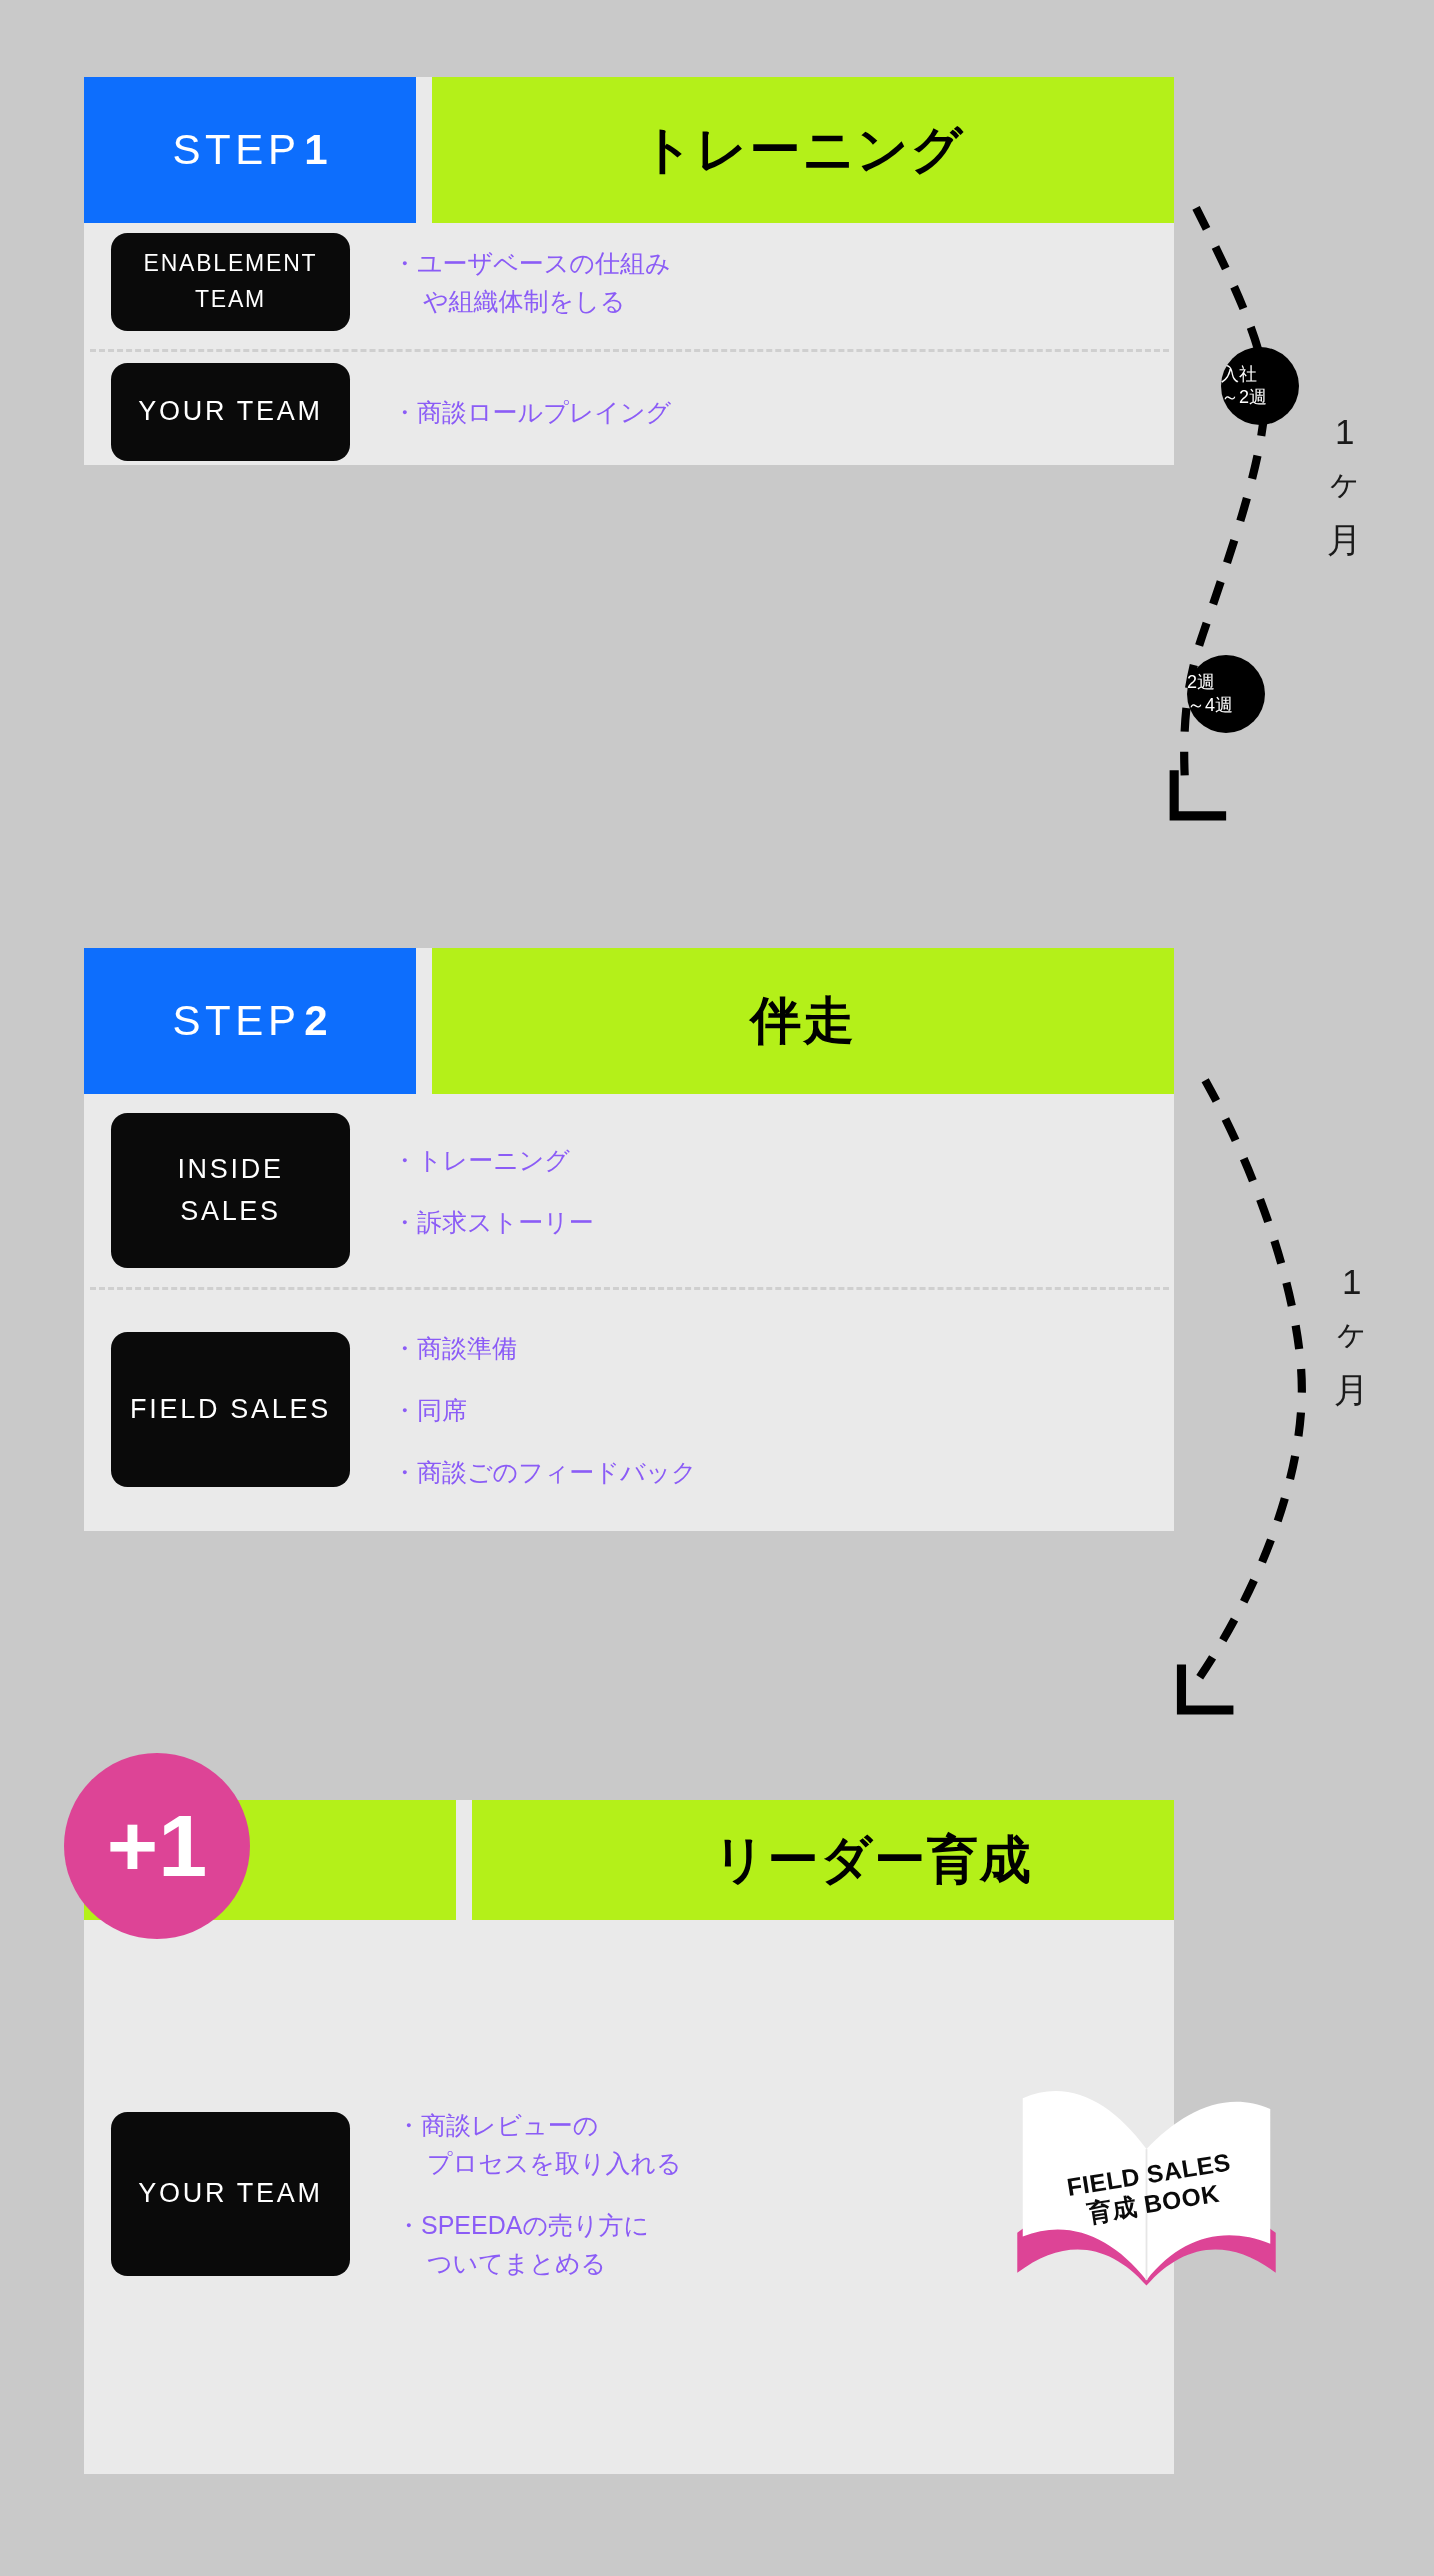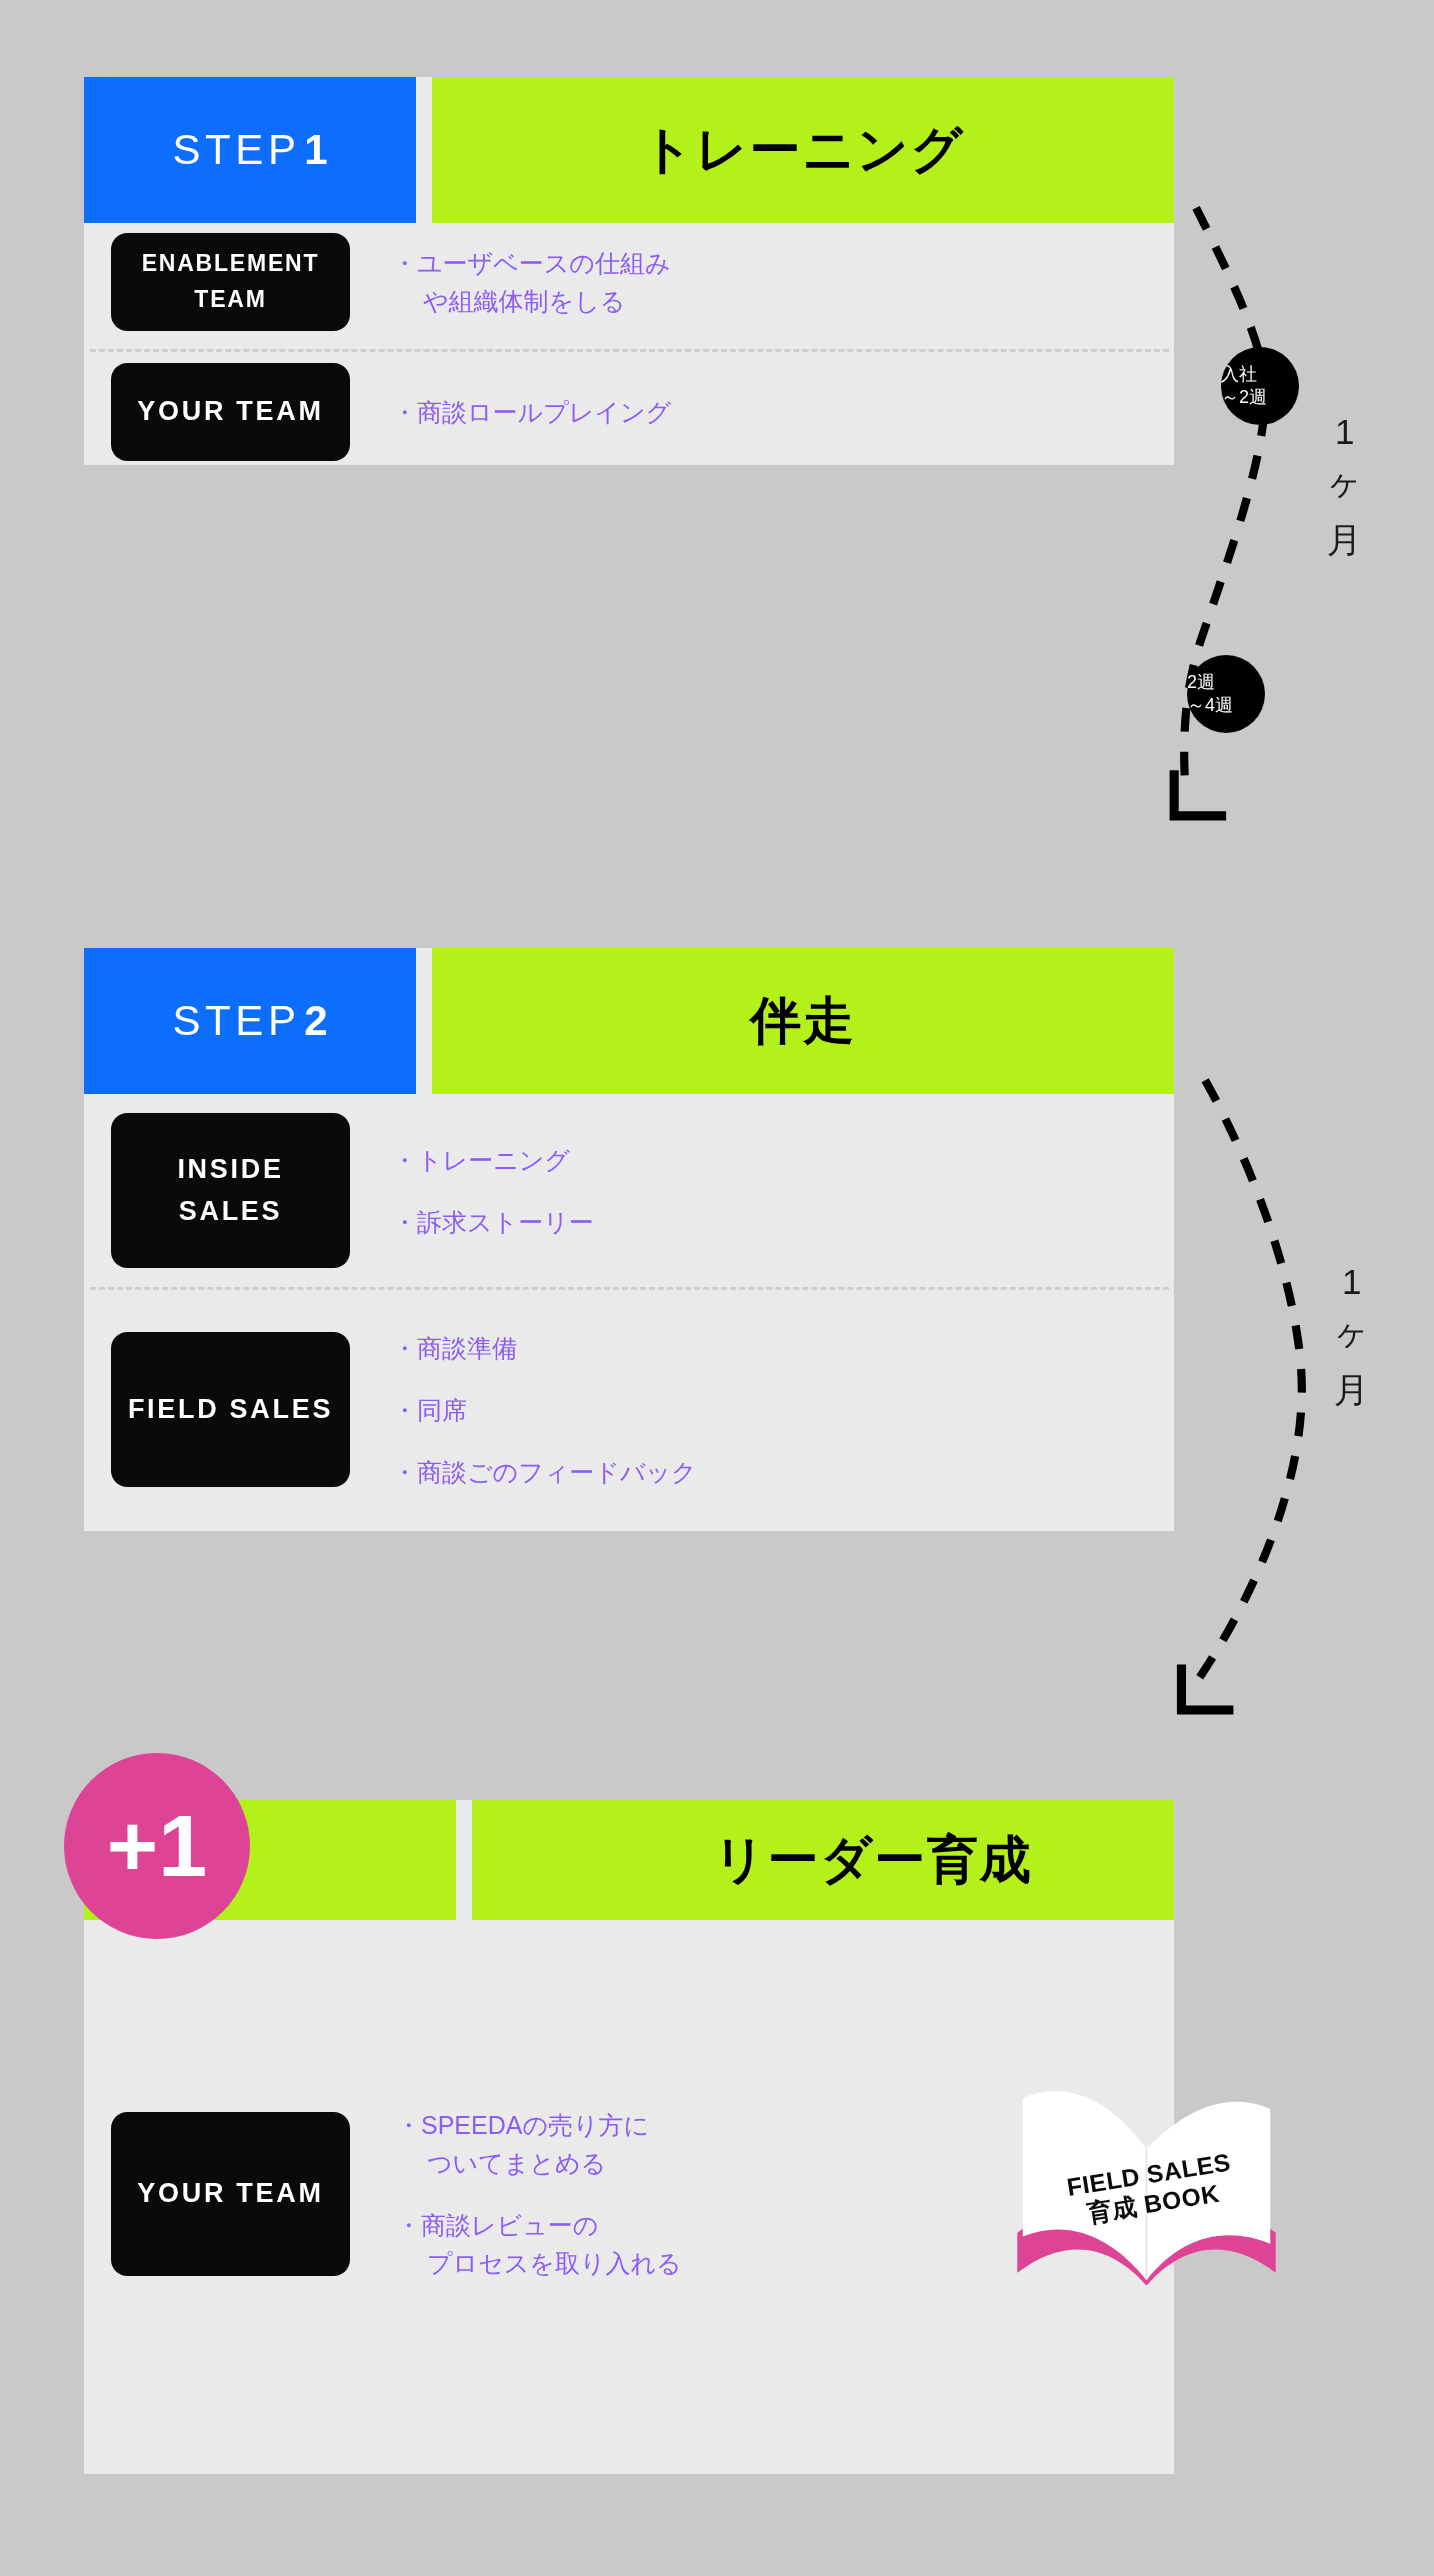--- a/index.html
+++ b/index.html
@@ -104,21 +104,21 @@
     width: 239px;
     background: #0a0a0a;
     color: #ffffff;
     border-radius: 16.4px;
     display: flex;
     flex-direction: column;
     align-items: center;
     justify-content: center;
     font-size: 27px;
     letter-spacing: 2.7px;
-    font-weight: 700;
+    font-weight: 400;
     line-height: 1.55;
     text-align: center;
     box-sizing: border-box;
     padding: 24px 15px;
   }
   .tag.small-text { font-size: 23px; letter-spacing: 1.8px; }
 
   .bullets {
     flex: 1;
     padding-left: 42px;
@@ -263,22 +263,22 @@
     <div class="card-header" style="height:120px;">
       <div class="hdr-step" style="background:#b4f019;width:372px;"></div>
       <div class="plus-badge">+1</div>
       <div class="hdr-title offset">リーダー育成</div>
     </div>
 
     <div class="row" style="height:547px;align-items:center;">
       <div class="tag" style="height:164px;">YOUR
 TEAM</div>
       <div class="bullets" style="padding-left:46px;">
+        <span class="bullet"><span>・商談レビューの</span><span class="cont">プロセスを取り入れる</span></span>
         <span class="bullet"><span>・SPEEDAの売り方に</span><span class="cont">ついてまとめる</span></span>
-        <span class="bullet"><span>・商談レビューの</span><span class="cont">プロセスを取り入れる</span></span>
       </div>
     </div>
   </div>
 
   <svg class="arrow-layer" viewBox="0 0 1574 2826">
 
     <path d="M 1312 228 C 1348 300, 1388 380, 1388 430 C 1388 500, 1352 600, 1318 700 C 1304 742, 1296 790, 1300 860" fill="none" stroke="#000000" stroke-width="9" stroke-dasharray="26 22" stroke-linecap="butt"></path>
 
     <path d="M 1288 845 L 1288 895 L 1345 895" fill="none" stroke="#000000" stroke-width="10"></path>
 

